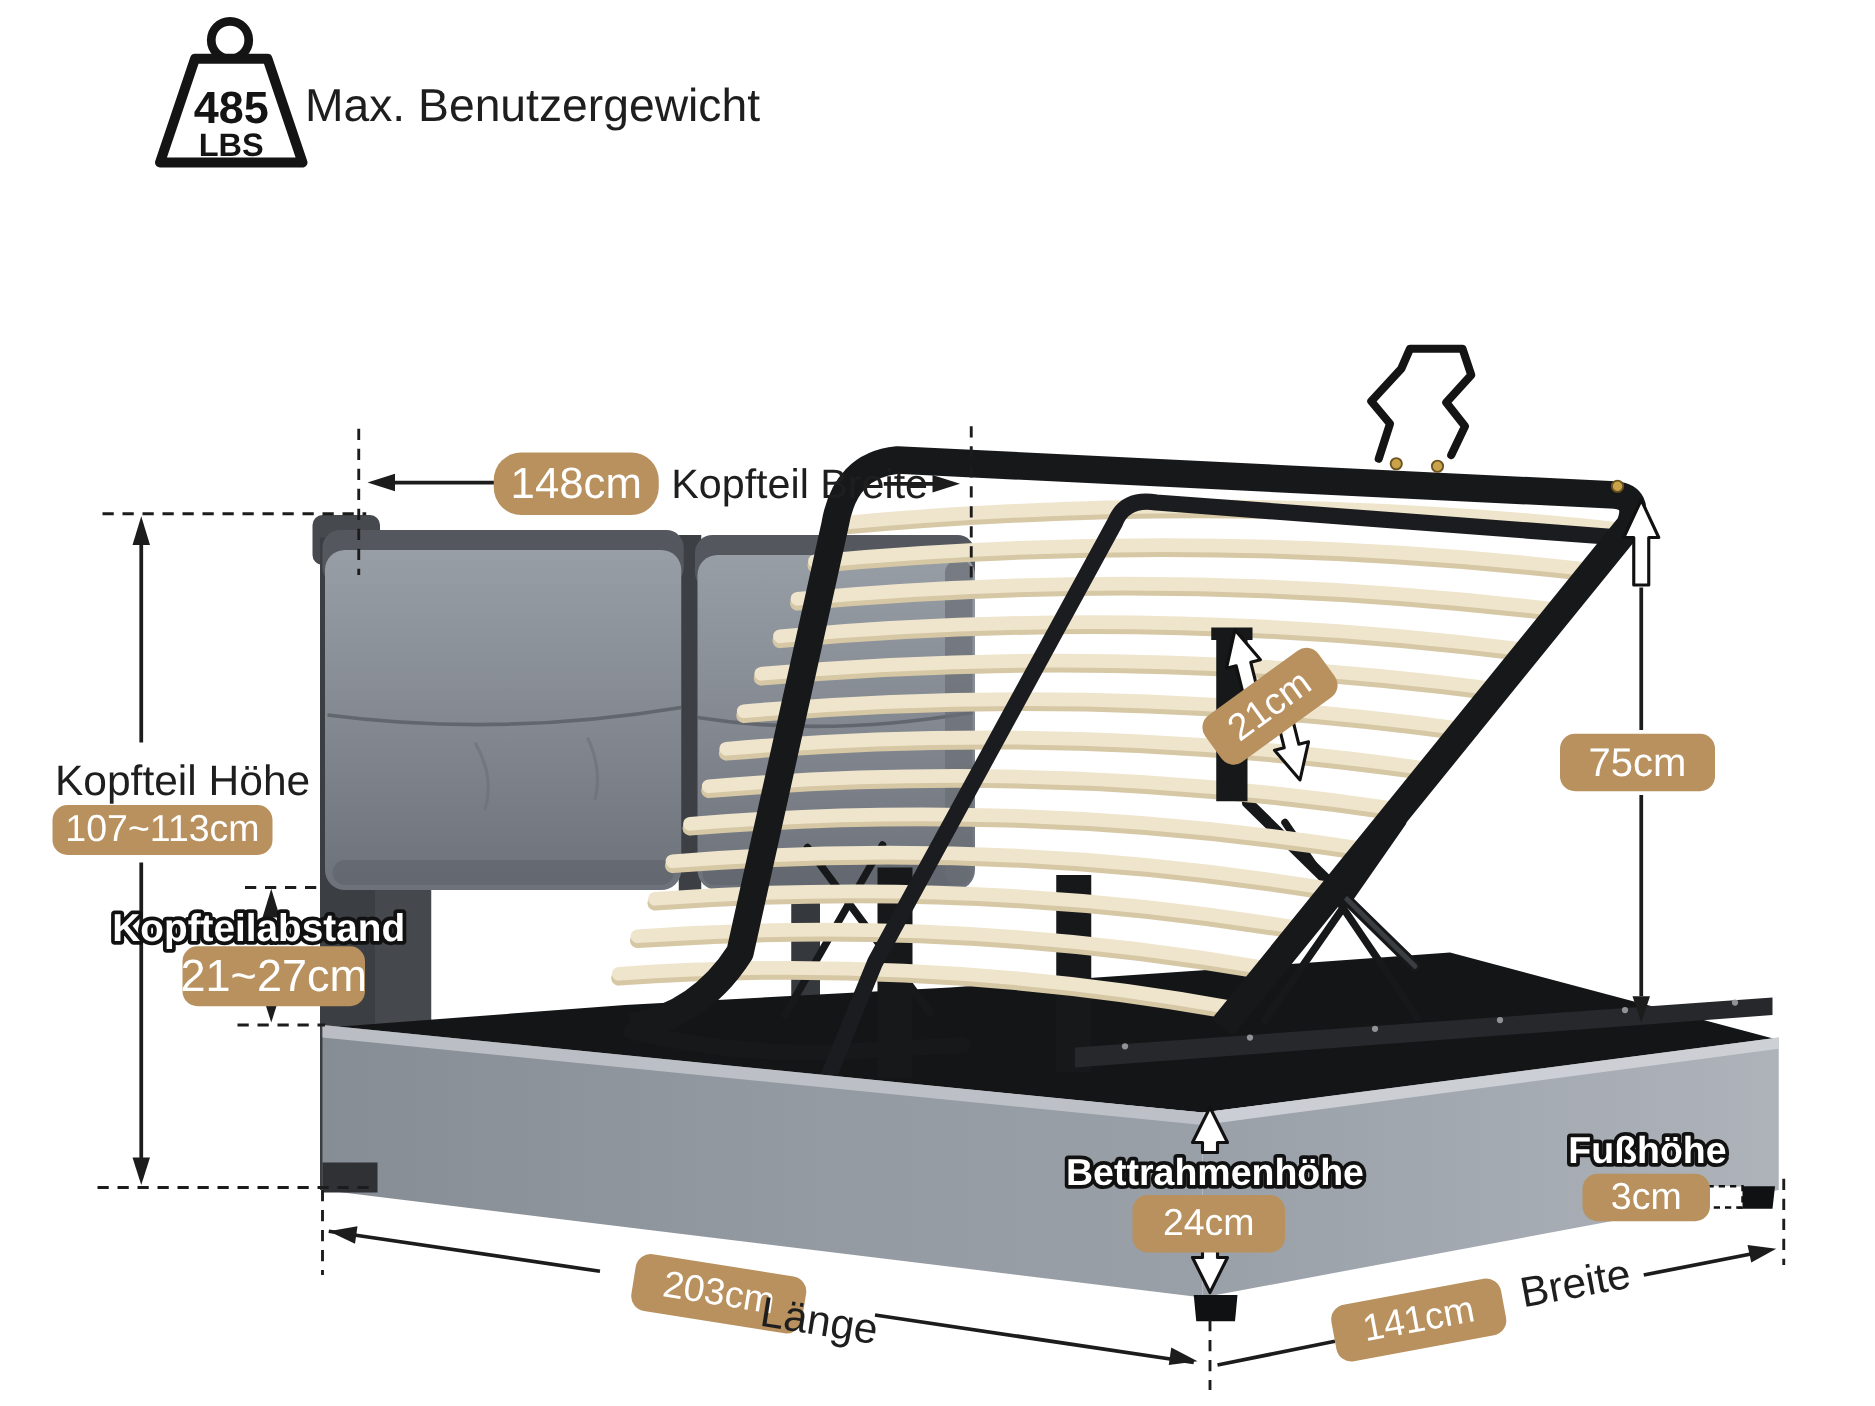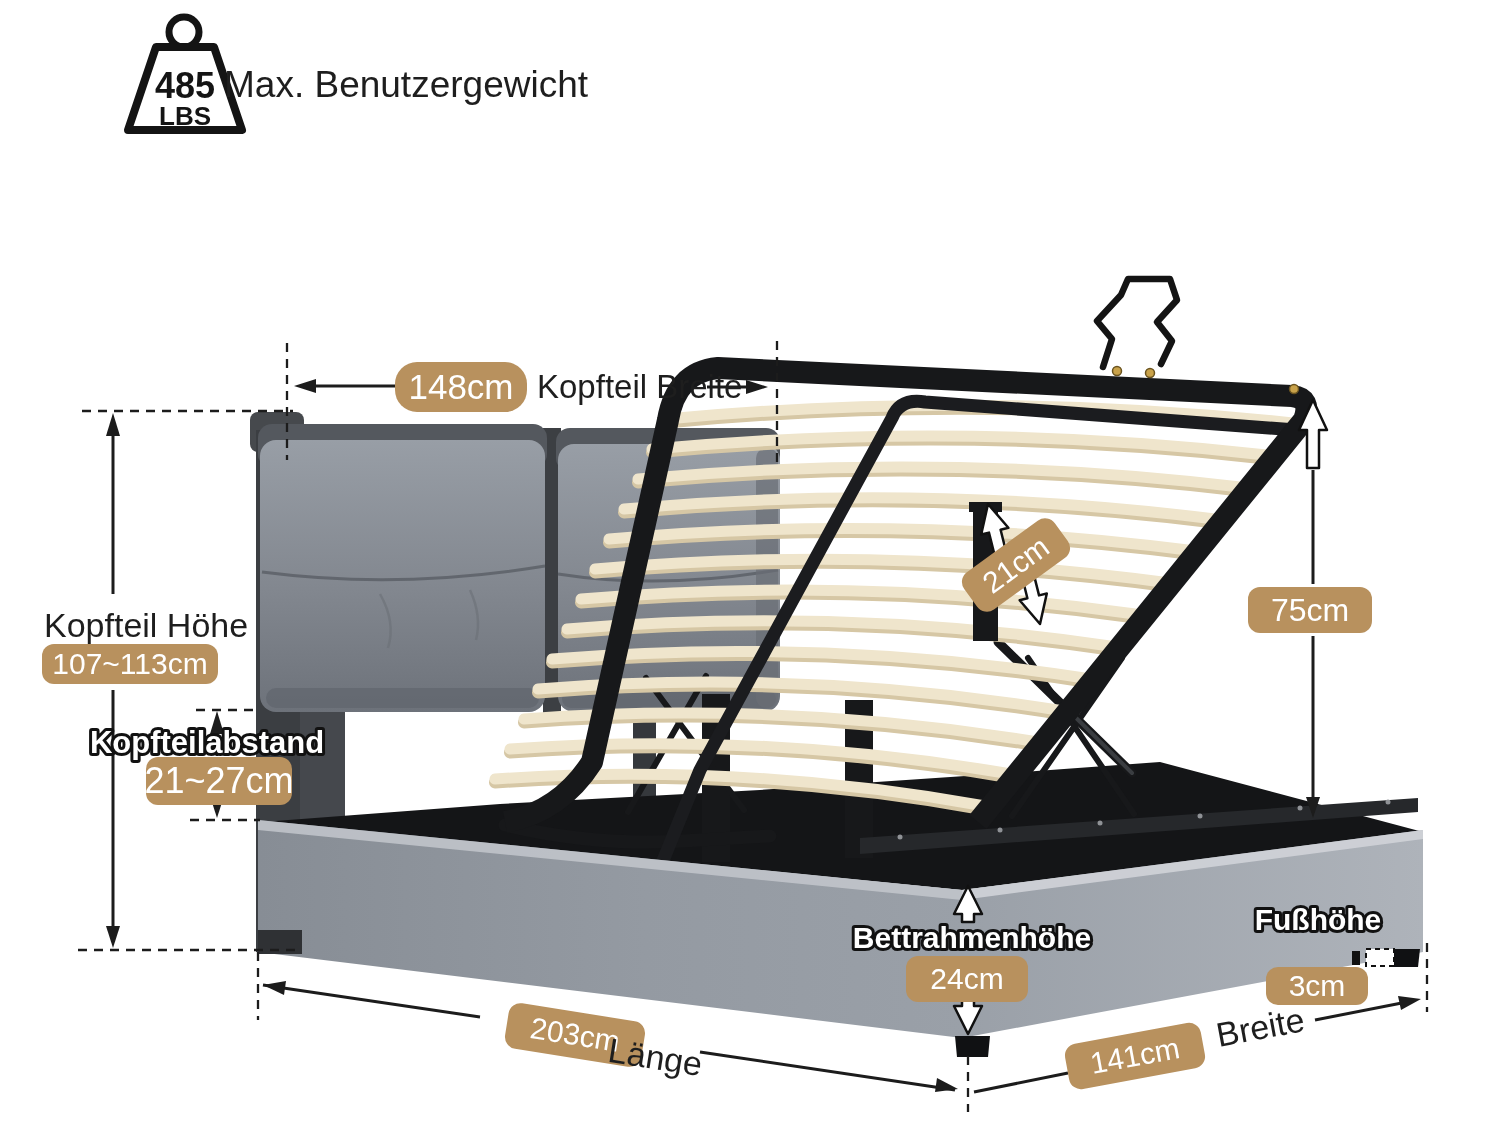--- a/index.html
+++ b/index.html
@@ -202,23 +202,23 @@
     <text x="185" y="125" font-size="26" font-weight="bold" fill="#141414" text-anchor="middle" font-family="Liberation Sans, sans-serif">LBS</text>
   </g>
 </svg>
 
 <div class="badge" style="left:395px;top:362px;width:132px;height:50px;font-size:35px;border-radius:22px;">148cm</div>
 <div class="badge" style="left:42px;top:644px;width:176px;height:40px;font-size:30px;border-radius:12px;">107~113cm</div>
 <div class="badge" style="left:146px;top:757px;width:146px;height:48px;font-size:36px;">21~27cm</div>
 <div class="badge" style="left:960px;top:542px;width:112px;height:46px;font-size:30px;transform:rotate(-36deg);">21cm</div>
 <div class="badge" style="left:1248px;top:587px;width:124px;height:46px;font-size:32px;">75cm</div>
 <div class="badge" style="left:906px;top:956px;width:122px;height:46px;font-size:30px;">24cm</div>
-<div class="badge" style="left:1266px;top:939px;width:102px;height:38px;font-size:30px;margin-top:28px;">3cm</div>
+<div class="badge" style="left:1266px;top:939px;width:102px;height:38px;font-size:30px;">3cm</div>
 <div class="badge" style="left:506px;top:1012px;width:138px;height:46px;font-size:30px;transform:rotate(9deg);">203cm</div>
 <div class="badge" style="left:1066px;top:1033px;width:138px;height:46px;font-size:30px;transform:rotate(-10.5deg);">141cm</div>
 
-<div class="lbl" style="left:224px;top:64px;font-size:37px;">Max. Benutzergewicht</div>
+<div class="lbl" style="left:244px;top:64px;font-size:37px;">Max. Benutzergewicht</div>
 <div class="lbl" style="left:537px;top:368px;font-size:33px;text-align:center;">Kopfteil Breite</div>
 <div class="lbl" style="left:44px;top:606px;font-size:34px;">Kopfteil Höhe</div>
 <div class="lbl" style="left:608px;top:1038px;font-size:34px;transform:rotate(9deg);">Länge</div>
 <div class="lbl" style="left:1216px;top:1008px;font-size:34px;transform:rotate(-10.5deg);">Breite</div>
 
 </div>
 
 </body></html>

